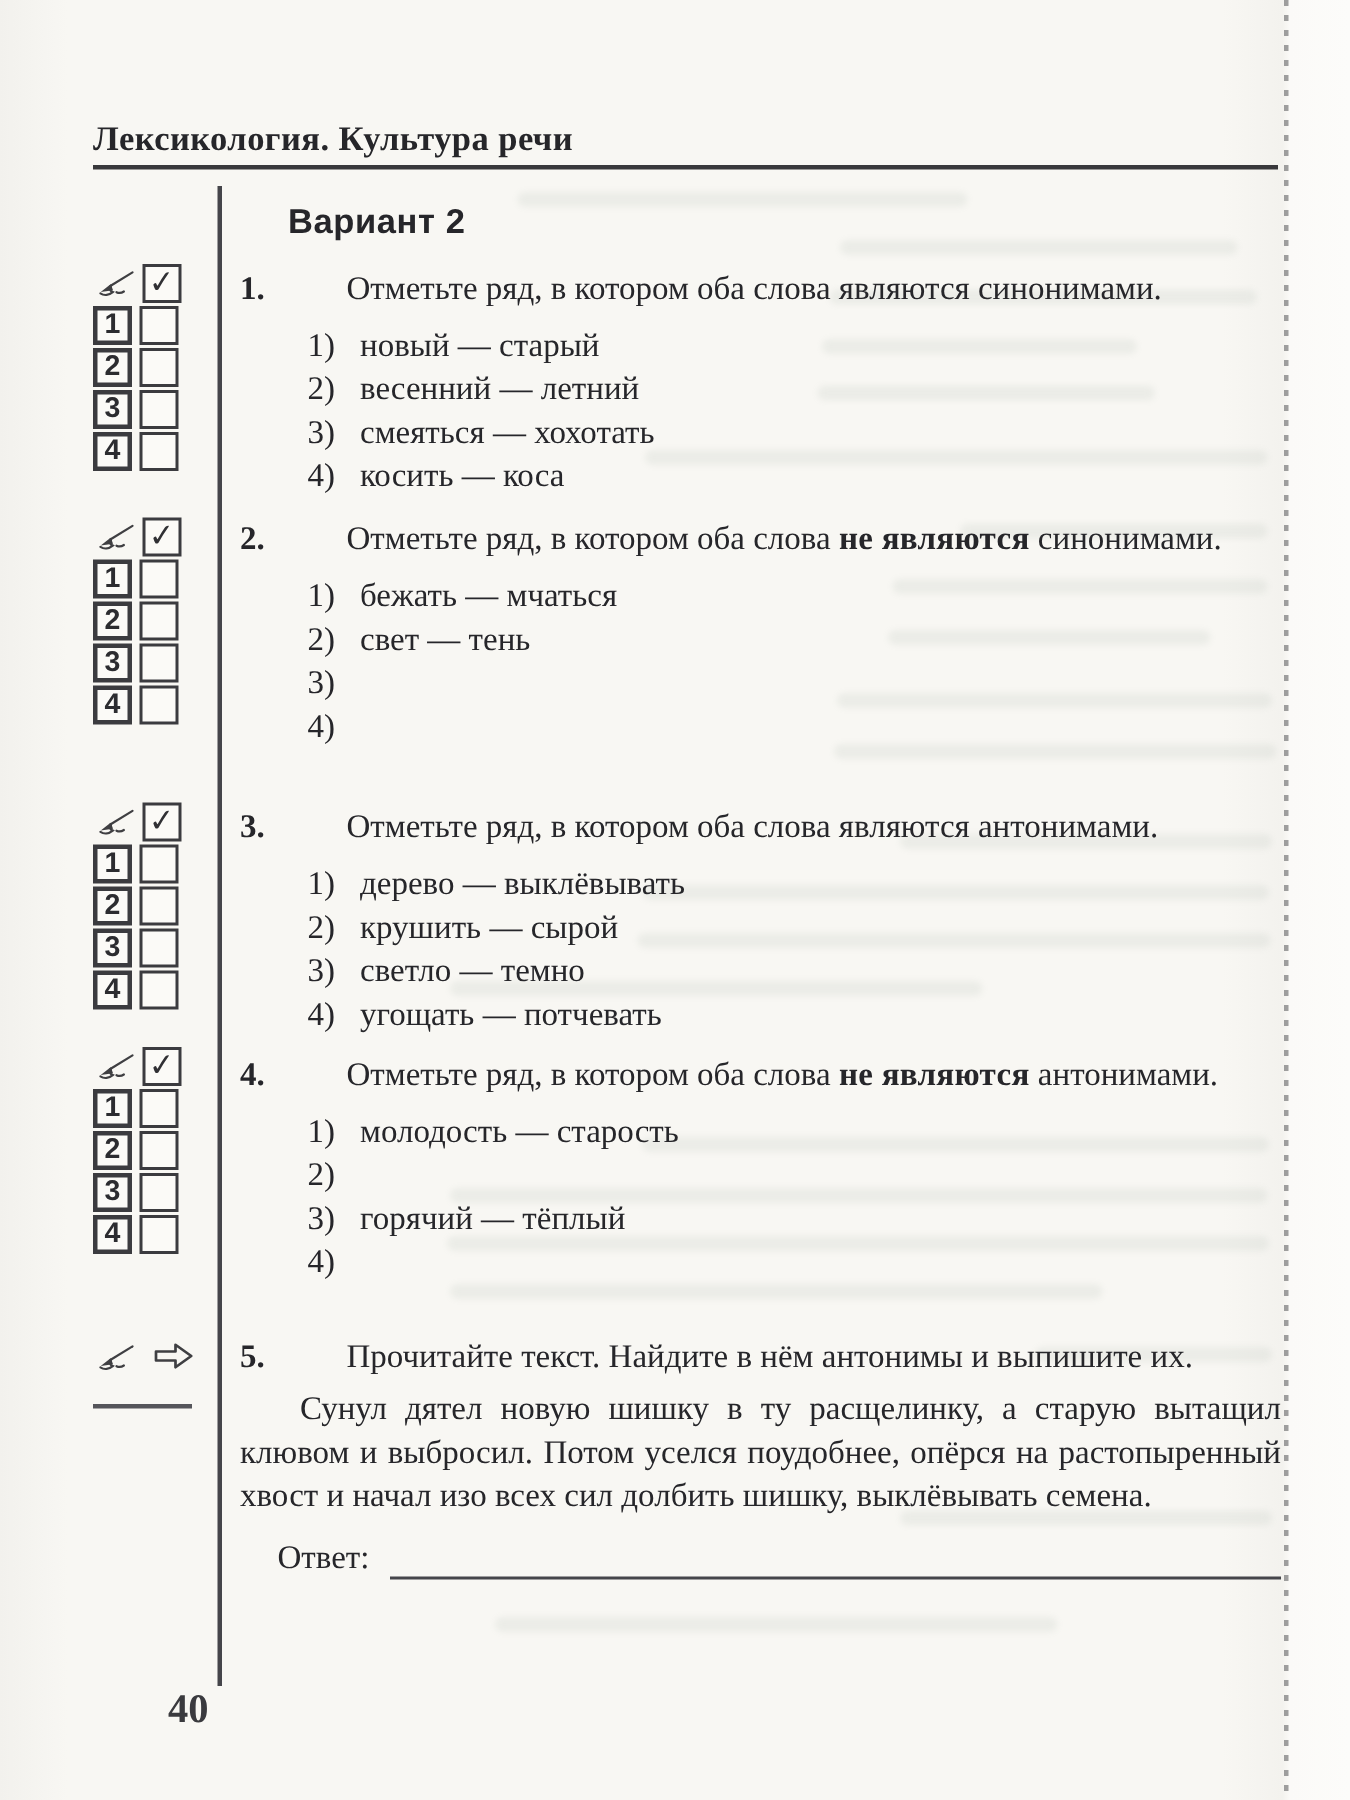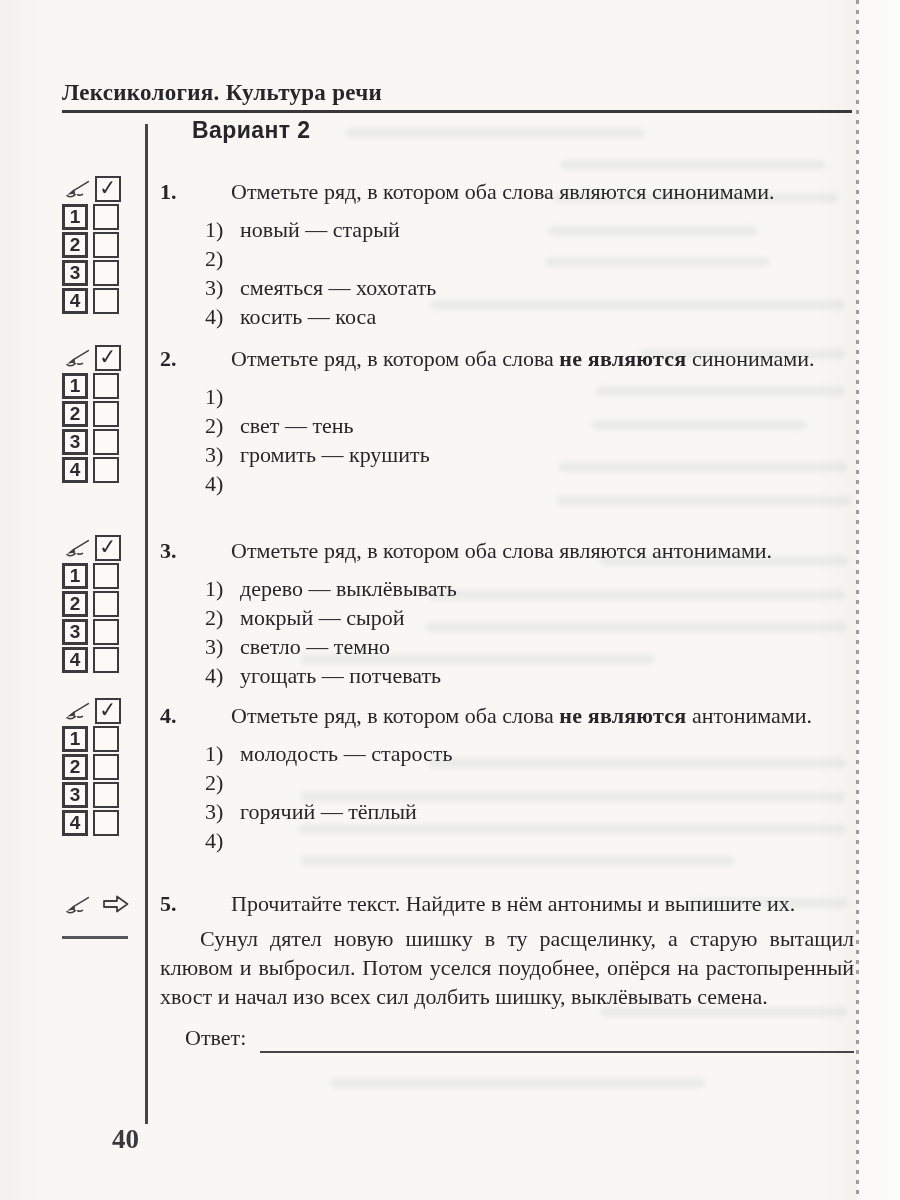--- a/index.html
+++ b/index.html
@@ -6,21 +6,21 @@
   body{width:900px;height:1200px;background:#e8e7e4;overflow:hidden;}
   .page{
     position:relative;width:900px;height:1200px;overflow:hidden;
     background:linear-gradient(90deg,#f2f1ed 0,#f8f7f3 45px,#f8f7f3 815px,#f3f2ee 855px,#fbfaf8 860px,#fcfcfa 100%);
     font-family:"Liberation Serif","DejaVu Serif",serif;color:#26262a;
   }
   
   .header-title{position:absolute;left:62px;top:80px;font-size:23px;font-weight:bold;letter-spacing:.3px;}
   .header-rule{position:absolute;left:62px;top:110px;width:790px;height:3px;background:#38383b;}
   .vline{position:absolute;left:145px;top:124px;width:3px;height:1000px;background:#45454a;}
-  .variant-title{position:absolute;left:192px;top:117px;font-family:"Liberation Sans","DejaVu Sans",sans-serif;font-size:23px;font-weight:bold;letter-spacing:.4px;}
+  .variant-title{position:absolute;left:192px;top:134px;font-family:"Liberation Sans","DejaVu Sans",sans-serif;font-size:23px;font-weight:bold;letter-spacing:.4px;}
   .edge-dots{position:absolute;left:856px;top:0;width:3px;height:1200px;opacity:.65;
     background:repeating-linear-gradient(180deg,#6e6e70 0 4px,transparent 4px 10px);}
   .page-number{position:absolute;left:112px;top:1124px;font-size:27px;font-weight:bold;color:#3a3a3e;}
   
   .aw{position:absolute;left:62px;width:72px;}
   .aw-row{display:flex;gap:5px;height:26px;margin-bottom:2px;align-items:center;}
   .bx{width:26px;height:26px;box-sizing:border-box;border:3px solid #3b3b3f;background:#fbfaf7;
       display:flex;align-items:center;justify-content:center;flex:none;}
   .bx.chk{border-width:2.5px;}
   .bx.num{font-family:"Liberation Sans","DejaVu Sans",sans-serif;font-weight:bold;font-size:19px;color:#2c2c30;}
@@ -243,68 +243,69 @@
       <b class="qnum">1.</b>
       <span class="qtext"><span>Отметьте ряд, в котором оба слова являются синонимами.</span><b></b><span></span></span>
     </div>
     <ol class="opts">
       <li class="opt">
           <span class="onum">1)</span>
           <span>новый — старый</span>
         </li>
       <li class="opt">
           <span class="onum">2)</span>
+          <span>весенний — летний</span>
         </li>
       <li class="opt">
           <span class="onum">3)</span>
           <span>смеяться — хохотать</span>
         </li>
       <li class="opt">
           <span class="onum">4)</span>
           <span>косить — коса</span>
         </li>
     </ol>
   </section>
 
   <section class="question" style="top:344px">
     <div class="qhead">
       <b class="qnum">2.</b>
       <span class="qtext"><span>Отметьте ряд, в котором оба слова </span><b>не являются</b><span> синонимами.</span></span>
     </div>
     <ol class="opts">
       <li class="opt">
           <span class="onum">1)</span>
+          <span>бежать — мчаться</span>
         </li>
       <li class="opt">
           <span class="onum">2)</span>
           <span>свет — тень</span>
         </li>
       <li class="opt">
           <span class="onum">3)</span>
-          <span>громить — крушить</span>
         </li>
       <li class="opt">
           <span class="onum">4)</span>
         </li>
     </ol>
   </section>
 
   <section class="question" style="top:536px">
     <div class="qhead">
       <b class="qnum">3.</b>
       <span class="qtext"><span>Отметьте ряд, в котором оба слова являются антонимами.</span><b></b><span></span></span>
     </div>
     <ol class="opts">
       <li class="opt">
           <span class="onum">1)</span>
           <span>дерево — выклёвывать</span>
         </li>
       <li class="opt">
           <span class="onum">2)</span>
-          <span>мокрый — сырой</span>
+          <span>крушить — сырой</span>
         </li>
       <li class="opt">
           <span class="onum">3)</span>
           <span>светло — темно</span>
         </li>
       <li class="opt">
           <span class="onum">4)</span>
           <span>угощать — потчевать</span>
         </li>
     </ol>

